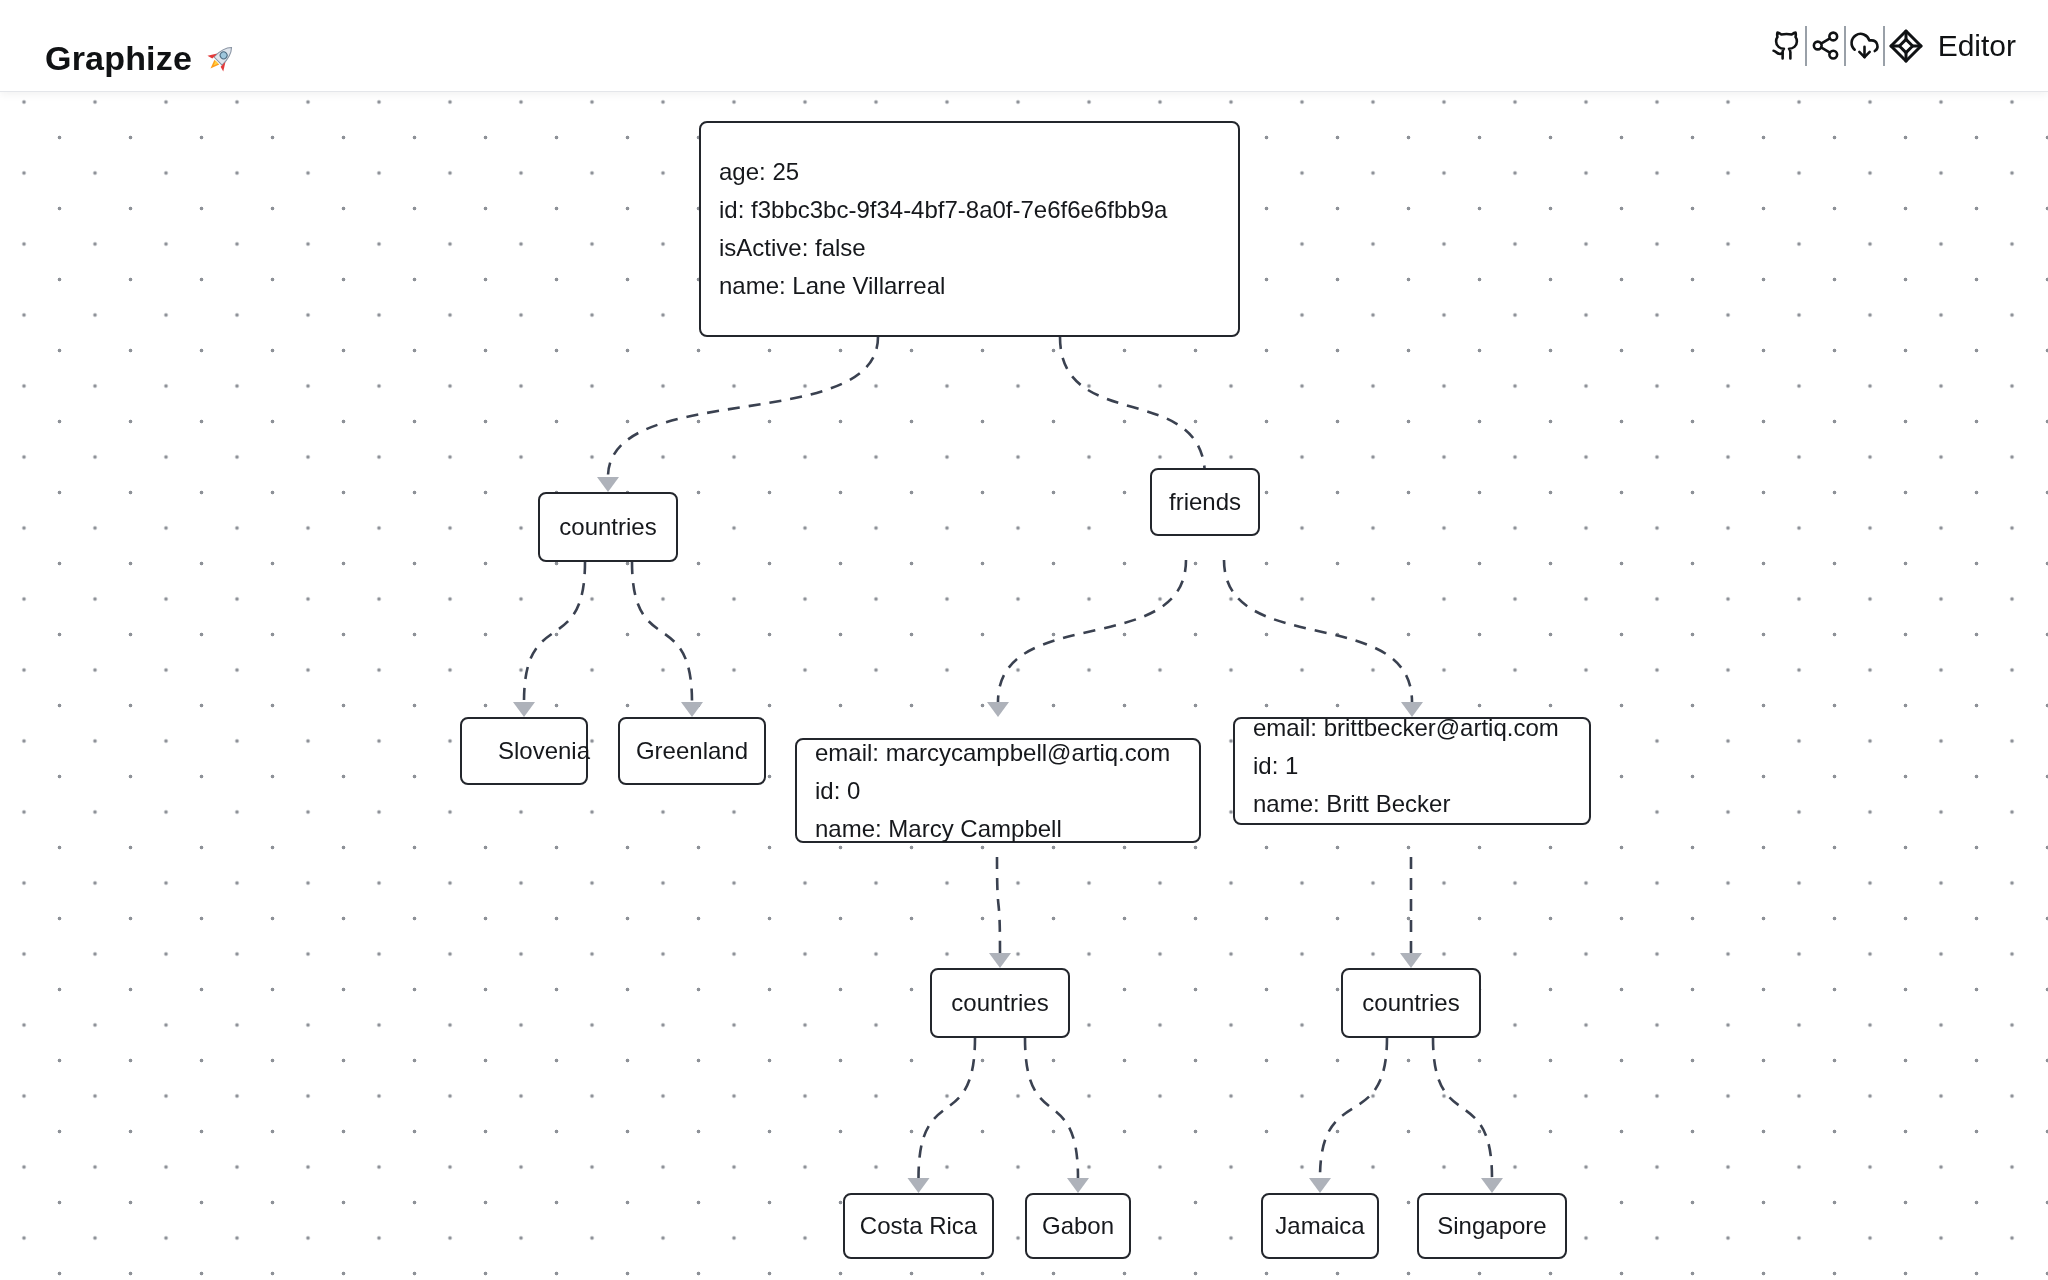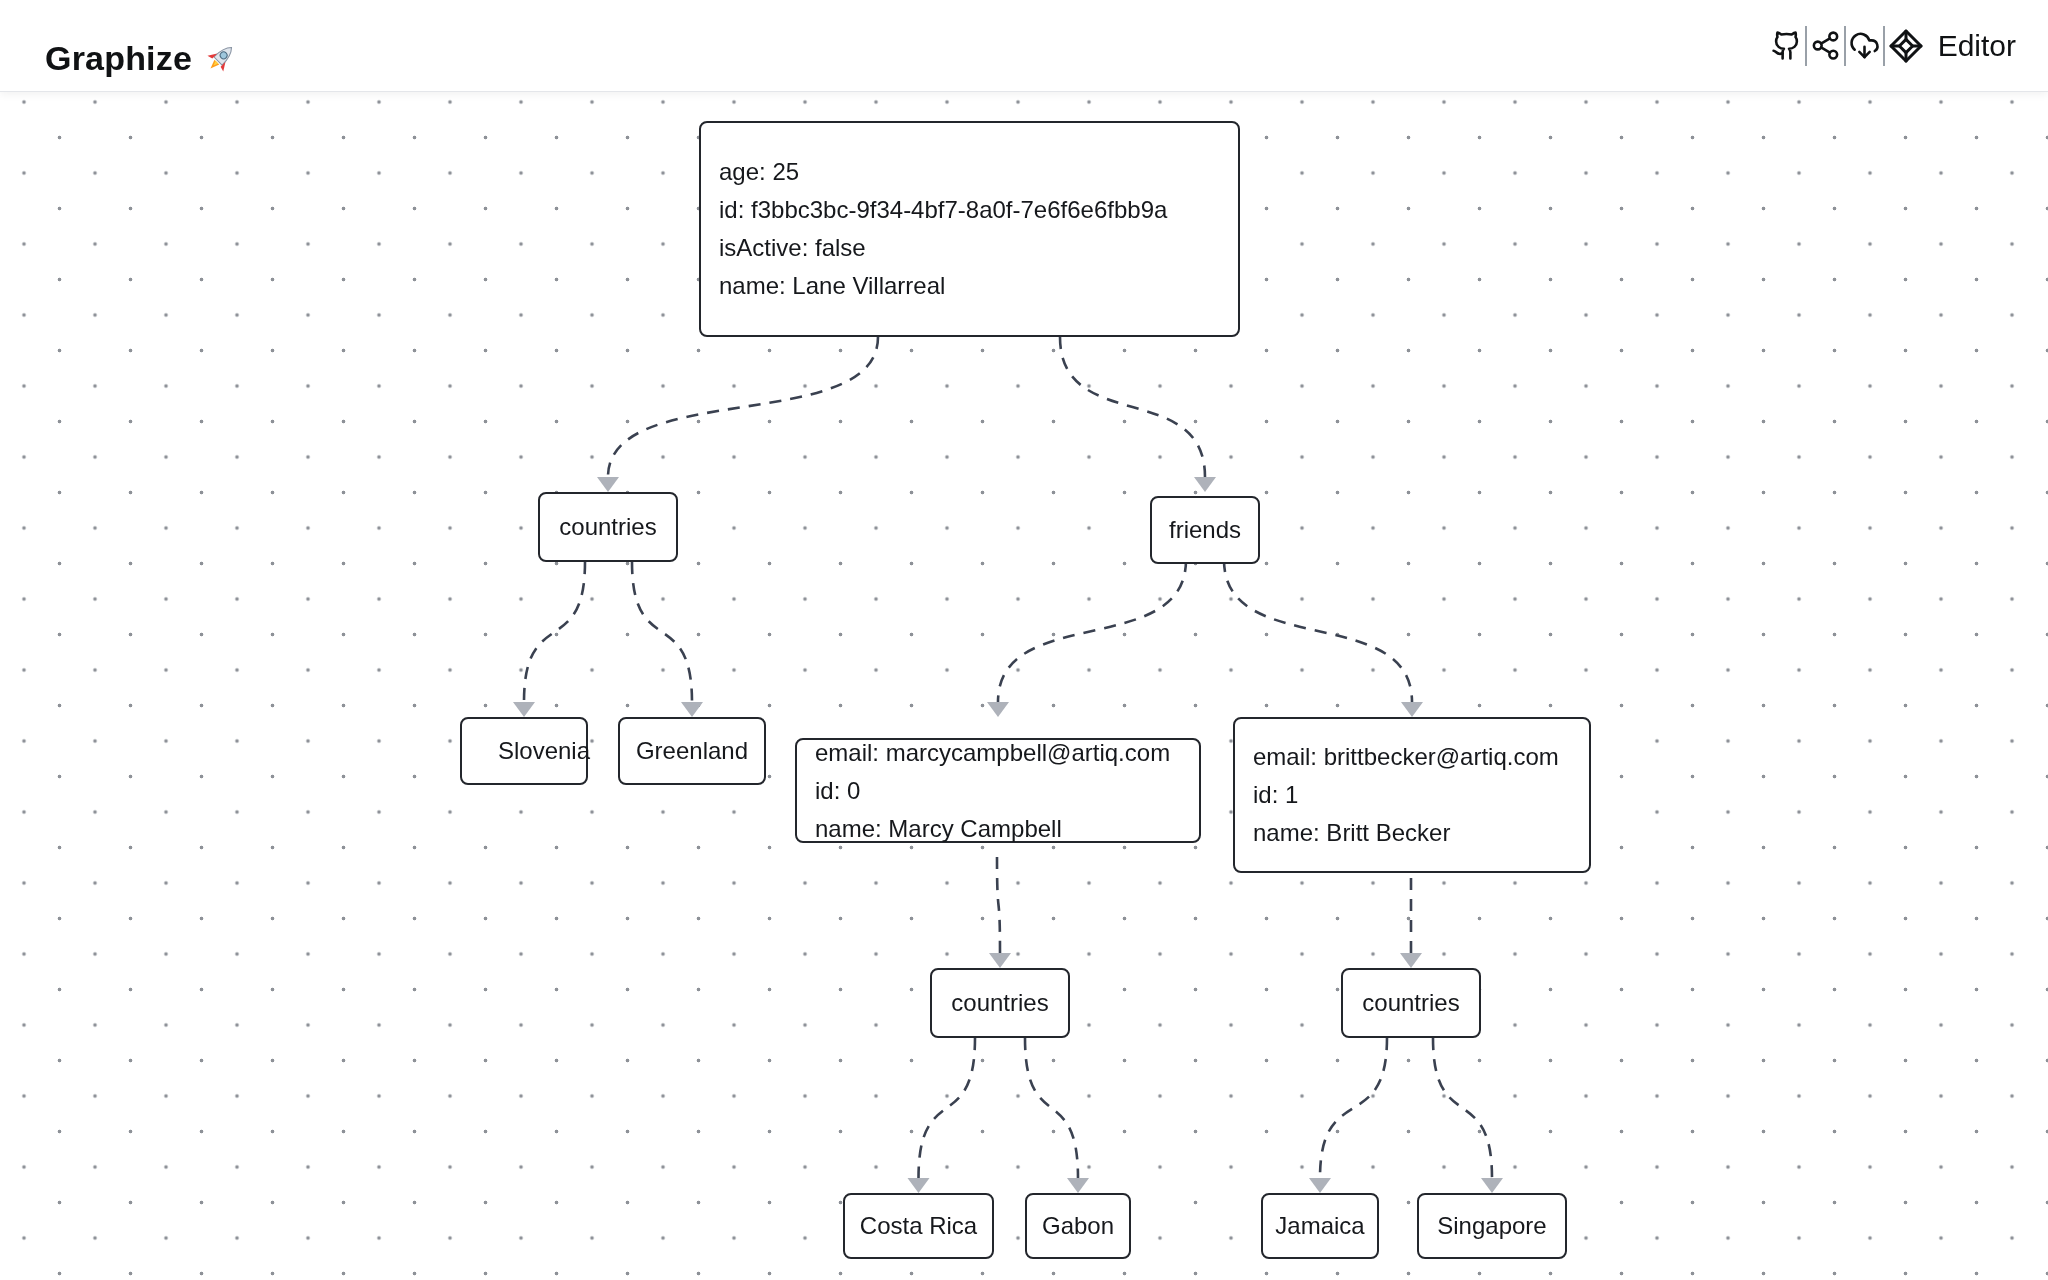--- a/index.html
+++ b/index.html
@@ -152,35 +152,35 @@
     </svg>
 <div class="node record" style="left: 699px; top: 121px; width: 541px; height: 216px;">
       <div class="line">age: 25</div>
       <div class="line">id: f3bbc3bc-9f34-4bf7-8a0f-7e6f6e6fbb9a</div>
       <div class="line">isActive: false</div>
       <div class="line">name: Lane Villarreal</div>
     </div>
     <div class="node label" style="left: 538px; top: 492px; width: 140px; height: 70px;">
       <div class="line">countries</div>
     </div>
-    <div class="node label" style="left: 1150px; top: 496px; width: 110px; height: 68px; text-align: right;">
+    <div class="node label" style="left: 1150px; top: 468px; width: 110px; height: 68px; text-align: right;">
       <div class="line">friends</div>
     </div>
     <div class="node label" style="left: 460px; top: 717px; width: 128px; height: 68px; padding-left: 40px;">
       <div class="line">Slovenia</div>
     </div>
     <div class="node label" style="left: 618px; top: 717px; width: 148px; height: 68px;">
       <div class="line">Greenland</div>
     </div>
     <div class="node record" style="left: 795px; top: 717px; width: 406px; height: 105px; margin-top: 21px;">
       <div class="line">email: marcycampbell@artiq.com</div>
       <div class="line">id: 0</div>
       <div class="line">name: Marcy Campbell</div>
     </div>
-    <div class="node record" style="left: 1233px; top: 717px; width: 358px; height: 156px;">
+    <div class="node record" style="left: 1233px; top: 717px; width: 358px; height: 108px; justify-content: flex-end;">
       <div class="line">email: brittbecker@artiq.com</div>
       <div class="line">id: 1</div>
       <div class="line">name: Britt Becker</div>
     </div>
     <div class="node label" style="left: 930px; top: 968px; width: 140px; height: 70px;">
       <div class="line">countries</div>
     </div>
     <div class="node label" style="left: 1341px; top: 968px; width: 140px; height: 70px;">
       <div class="line">countries</div>
     </div>

